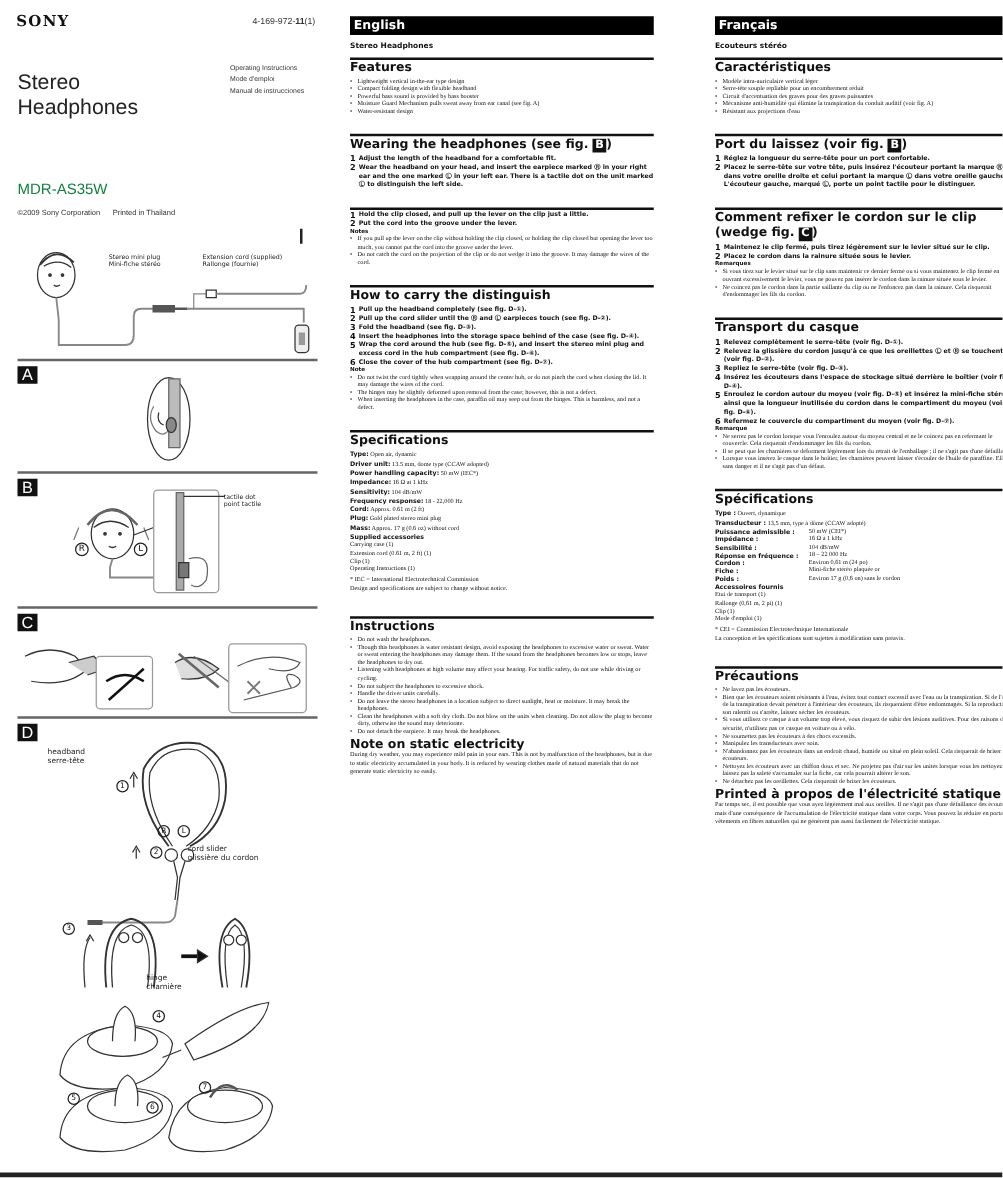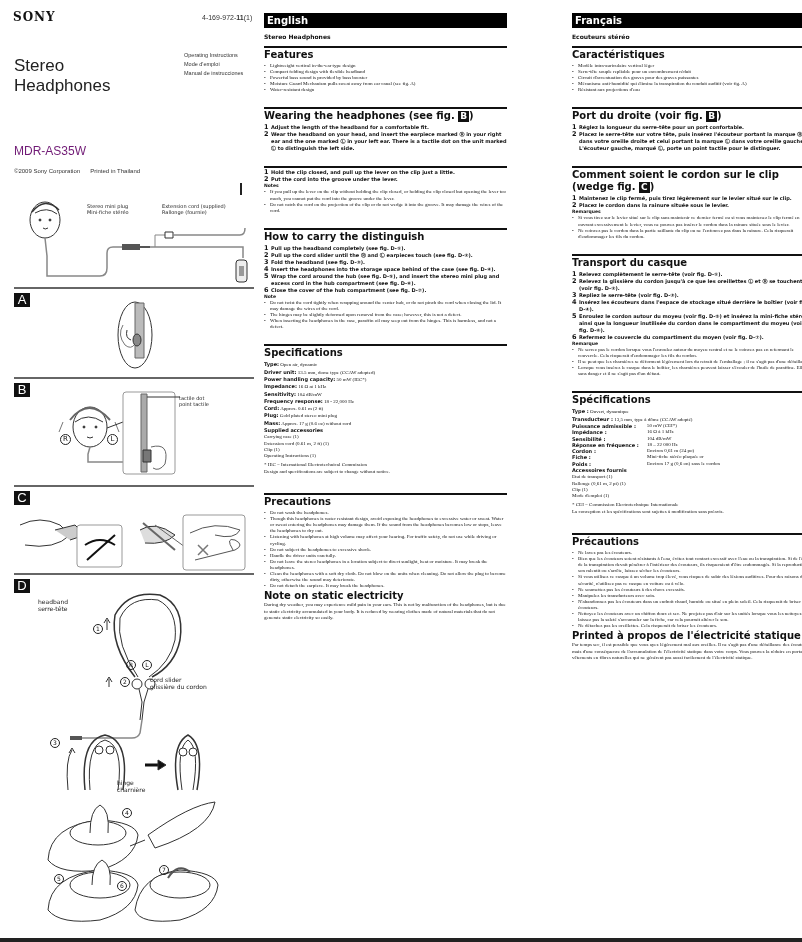--- a/index.html
+++ b/index.html
@@ -7,34 +7,34 @@
 body{position:relative;font-family:"Liberation Serif",serif;color:#111}
 .abs{position:absolute}
 .djs{font-family:"DejaVu Sans",sans-serif}
 
 
 #sony{left:13px;top:10px;font-family:"DejaVu Serif",serif;font-weight:bold;font-size:12px;letter-spacing:1px}
 #partno{left:202px;top:14px;font-size:7px;font-family:"Liberation Sans",sans-serif;color:#333}
 #partno b{font-weight:bold}
 #product-title{left:14px;top:56px;font-family:"Liberation Sans",sans-serif;font-size:17px;line-height:20px;color:#222}
 #manual-langs{left:184px;top:51px;font-family:"Liberation Sans",sans-serif;font-size:5.5px;line-height:9px;color:#333}
-#model{left:14px;top:144px;font-family:"Liberation Sans",sans-serif;font-size:12px;color:#701a75}
+#model{left:14px;top:144px;font-family:"Liberation Sans",sans-serif;font-size:12px;color:#15803d}
 #copyright{left:14px;top:168px;font-family:"Liberation Sans",sans-serif;font-size:6px;color:#333}
 #copyright span+span{margin-left:10px}
 #cutmark{left:240px;top:183px;width:1.5px;height:12px;background:#222}
 
 .figrule{position:absolute;left:14px;width:240px;height:2px;background:#666}
 .figlabel{position:absolute;left:14px;width:16px;height:14px;background:#111;color:#fff;font-family:"Liberation Sans",sans-serif;font-size:13px;line-height:14px;text-align:center;font-weight:normal}
 .figtext{position:absolute;font-family:"DejaVu Sans",sans-serif;font-size:5px;line-height:6px;color:#222}
 svg.fig{position:absolute;overflow:visible}
 svg.fig *{vector-effect:non-scaling-stroke}
 
 
 .col{position:absolute;top:13px;width:243px}
-#col-en{left:264px}
+#col-en{left:280px}
 #col-fr{left:572px}
 .langbar{background:#000;color:#fff;font-family:"DejaVu Sans",sans-serif;font-weight:bold;font-size:10px;height:15px;line-height:15px;padding-left:3px}
 .subtitle{font-family:"DejaVu Sans",sans-serif;font-weight:bold;font-size:6px;margin-top:5px}
 .sec{border-top:2px solid #111;margin-top:6px;padding-top:1px}
 .sec h2{font-family:"DejaVu Sans",sans-serif;font-weight:bold;font-size:10px;line-height:12px;margin-bottom:2px}
 .sec h3{font-family:"DejaVu Sans",sans-serif;font-weight:bold;font-size:10px;line-height:9px;margin:2px 0 2px}
 .fig-ref{display:inline-block;background:#111;color:#fff;padding:0 2px;font-size:9px;line-height:11px}
 .bul{list-style:none;font-size:5px;line-height:6.1px}
 .bul li{padding-left:6px;position:relative}
 .bul li::before{content:"•";position:absolute;left:0}
@@ -290,21 +290,21 @@
       <div>Clip (1)</div>
       <div>Operating Instructions (1)</div>
       <div style="height:3px"></div>
       <div>* IEC = International Electrotechnical Commission</div>
       <div>Design and specifications are subject to change without notice.</div>
     </div>
   </div>
   <div class="gap" style="height:12px"></div>
 
   <div class="sec">
-    <h2>Precautions</h2>
+    <h2>Instructions</h2>
     <ul class="bul">
       <li>Do not wash the headphones.</li>
       <li>Though this headphones is water resistant design, avoid exposing the headphones to excessive water or sweat. Water or sweat entering the headphones may damage them. If the sound from the headphones becomes low or stops, leave the headphones to dry out.</li>
       <li>Listening with headphones at high volume may affect your hearing. For traffic safety, do not use while driving or cycling.</li>
       <li>Do not subject the headphones to excessive shock.</li>
       <li>Handle the driver units carefully.</li>
       <li>Do not leave the stereo headphones in a location subject to direct sunlight, heat or moisture. It may break the headphones.</li>
       <li>Clean the headphones with a soft dry cloth. Do not blow on the units when cleaning. Do not allow the plug to become dirty, otherwise the sound may deteriorate.</li>
       <li>Do not detach the earpiece. It may break the headphones.</li>
     </ul>
@@ -323,30 +323,30 @@
       <li>Modèle intra-auriculaire vertical léger</li>
       <li>Serre-tête souple repliable pour un encombrement réduit</li>
       <li>Circuit d'accentuation des graves pour des graves puissantes</li>
       <li>Mécanisme anti-humidité qui élimine la transpiration du conduit auditif (voir fig. A)</li>
       <li>Résistant aux projections d'eau</li>
     </ul>
   </div>
   <div class="gap"></div>
 
   <div class="sec">
-    <h2><span>Port du droite (voir fig. </span><span class="fig-ref">B</span>)</h2>
+    <h2><span>Port du laissez (voir fig. </span><span class="fig-ref">B</span>)</h2>
     <ol class="steps">
       <li><span class="n">1</span><span>Réglez la longueur du serre-tête pour un port confortable.</span></li>
       <li><span class="n">2</span><span>Placez le serre-tête sur votre tête, puis insérez l'écouteur portant la marque Ⓡ dans votre oreille droite et celui portant la marque Ⓛ dans votre oreille gauche. L'écouteur gauche, marqué Ⓛ, porte un point tactile pour le distinguer.</span></li>
     </ol>
   </div>
   <div class="gap"></div>
 
   <div class="sec">
-    <h2><span>Comment soient le cordon sur le clip</span><br><span>(wedge fig. </span><span class="fig-ref">C</span>)</h2>
+    <h2><span>Comment refixer le cordon sur le clip</span><br><span>(wedge fig. </span><span class="fig-ref">C</span>)</h2>
     <ol class="steps">
       <li><span class="n">1</span><span>Maintenez le clip fermé, puis tirez légèrement sur le levier situé sur le clip.</span></li>
       <li><span class="n">2</span><span>Placez le cordon dans la rainure située sous le levier.</span></li>
     </ol>
     <div class="notes-h">Remarques</div>
     <ul class="bul">
       <li>Si vous tirez sur le levier situé sur le clip sans maintenir ce dernier fermé ou si vous maintenez le clip fermé en ouvrant excessivement le levier, vous ne pouvez pas insérer le cordon dans la rainure située sous le levier.</li>
       <li>Ne coincez pas le cordon dans la partie saillante du clip ou ne l'enfoncez pas dans la rainure. Cela risquerait d'endommager les fils du cordon.</li>
     </ul>
   </div>

